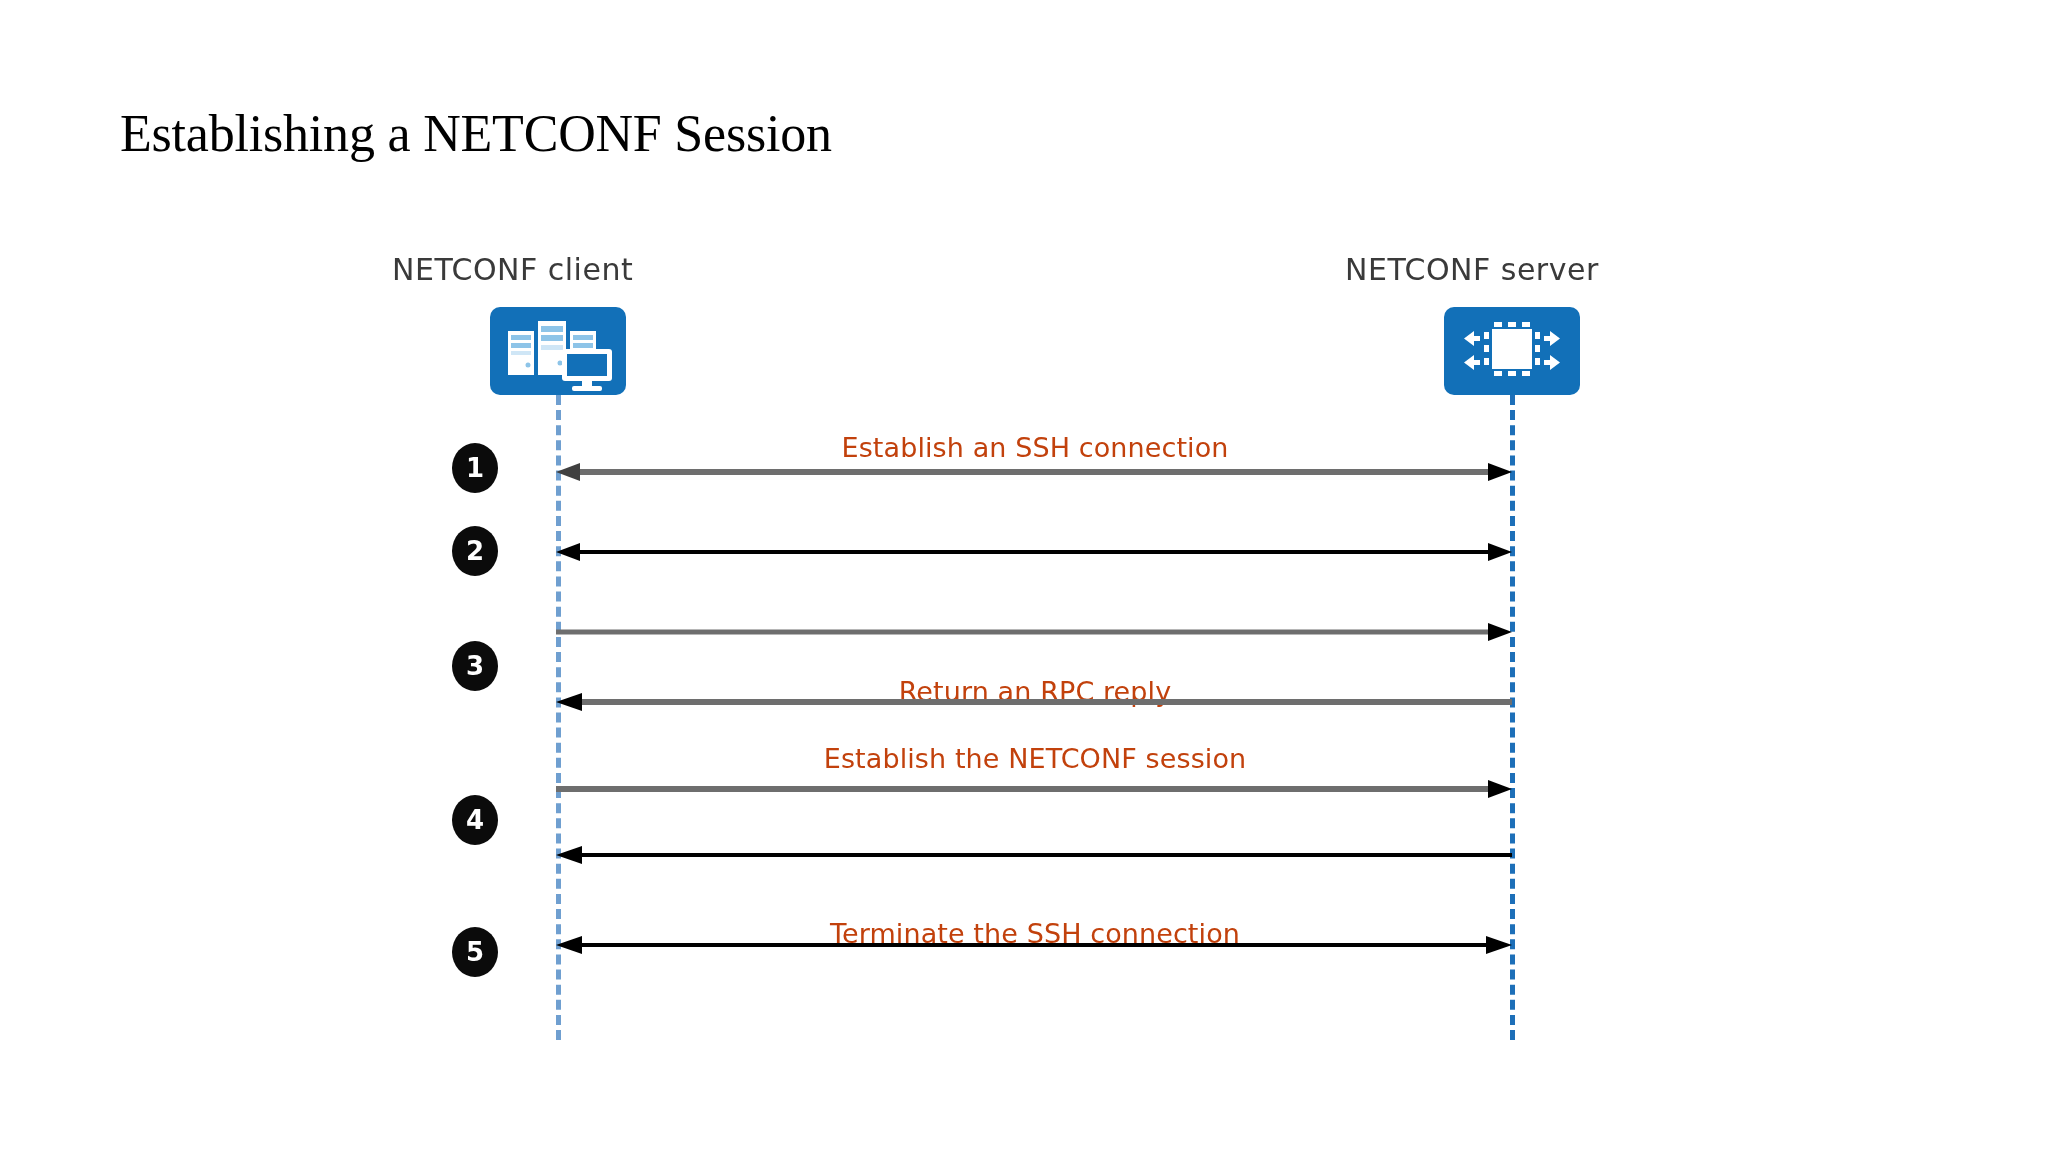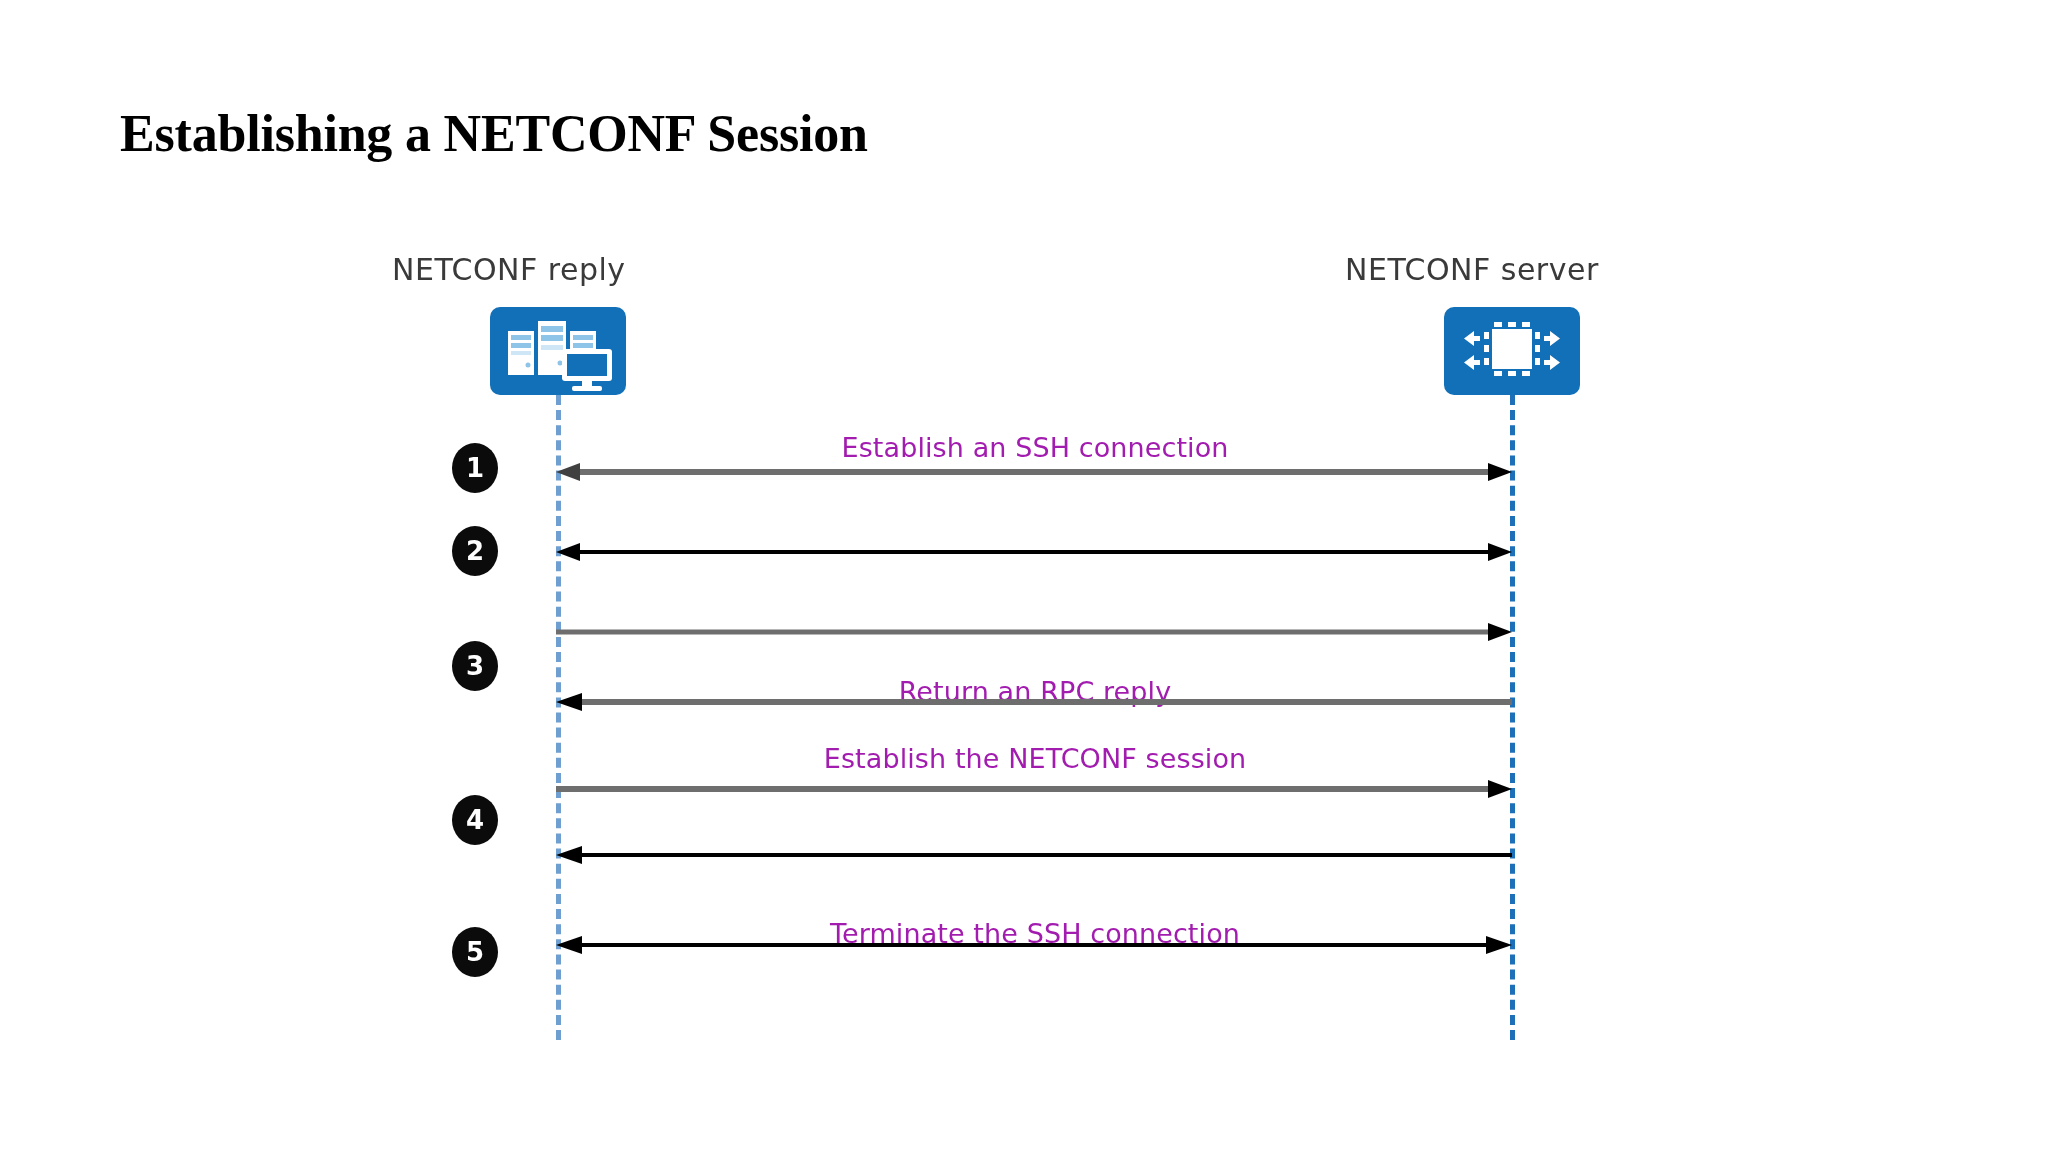--- a/index.html
+++ b/index.html
@@ -16,21 +16,21 @@
     font-family: "Liberation Sans", sans-serif;
     -webkit-font-smoothing: antialiased;
   }
 
   
   #page-title {
     position: absolute;
     left: 120px;
     top: 104px;
     font-family: "Liberation Serif", serif;
-    font-weight: bold;
+    font-weight: normal;
     font-size: 52px;
     line-height: 60px;
     letter-spacing: -0.2px;
     color: #000000;
     white-space: nowrap;
   }
 
   
   #diagram {
     position: absolute;
@@ -95,40 +95,40 @@
     justify-content: center;
     line-height: 1;
   }
 
   
   .msg-label {
     position: absolute;
     font-family: "DejaVu Sans", sans-serif;
     font-size: 27px;
     font-weight: 400;
-    color: #a21caf;
+    color: #c2410c;
     white-space: nowrap;
     text-align: center;
     letter-spacing: 0.1px;
   }
 
   .msg-arrow {
     position: absolute;
     height: 24px;
   }
   .msg-arrow svg { display: block; overflow: visible; }
 </style>
 </head>
 <body>
 
 <div id="page-title">Establishing a NETCONF Session</div>
 
 <div id="diagram">
 
-  <div id="client-label" class="actor-label">NETCONF reply</div>
+  <div id="client-label" class="actor-label">NETCONF client</div>
   <div id="server-label" class="actor-label">NETCONF server</div>
 
   <div id="client-icon" class="actor-icon">
     <svg width="136" height="88" viewBox="0 0 136 88">
 
       <rect x="18" y="24" width="26" height="44" fill="#ffffff"></rect>
       <rect x="21" y="28" width="20" height="5" fill="#8dc4e8"></rect>
       <rect x="21" y="36" width="20" height="5" fill="#8dc4e8"></rect>
       <rect x="21" y="44" width="20" height="4" fill="#cfe6f6"></rect>
       <circle cx="38" cy="58" r="2.5" fill="#8dc4e8"></circle>

